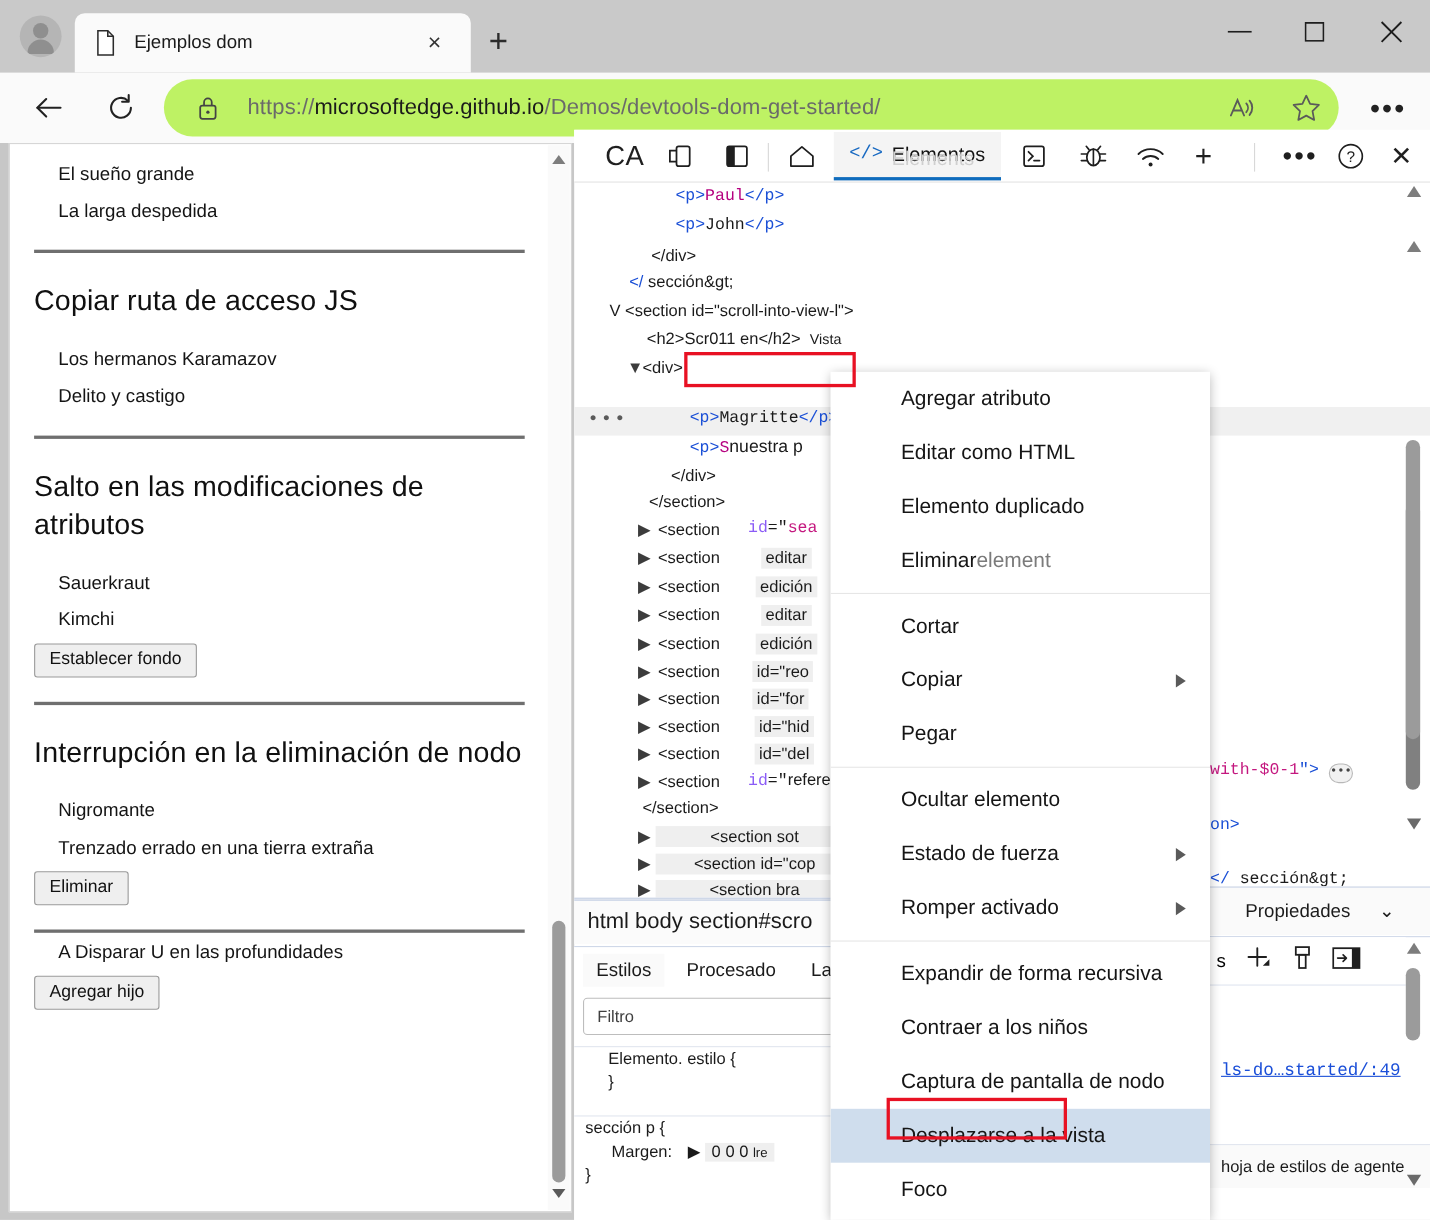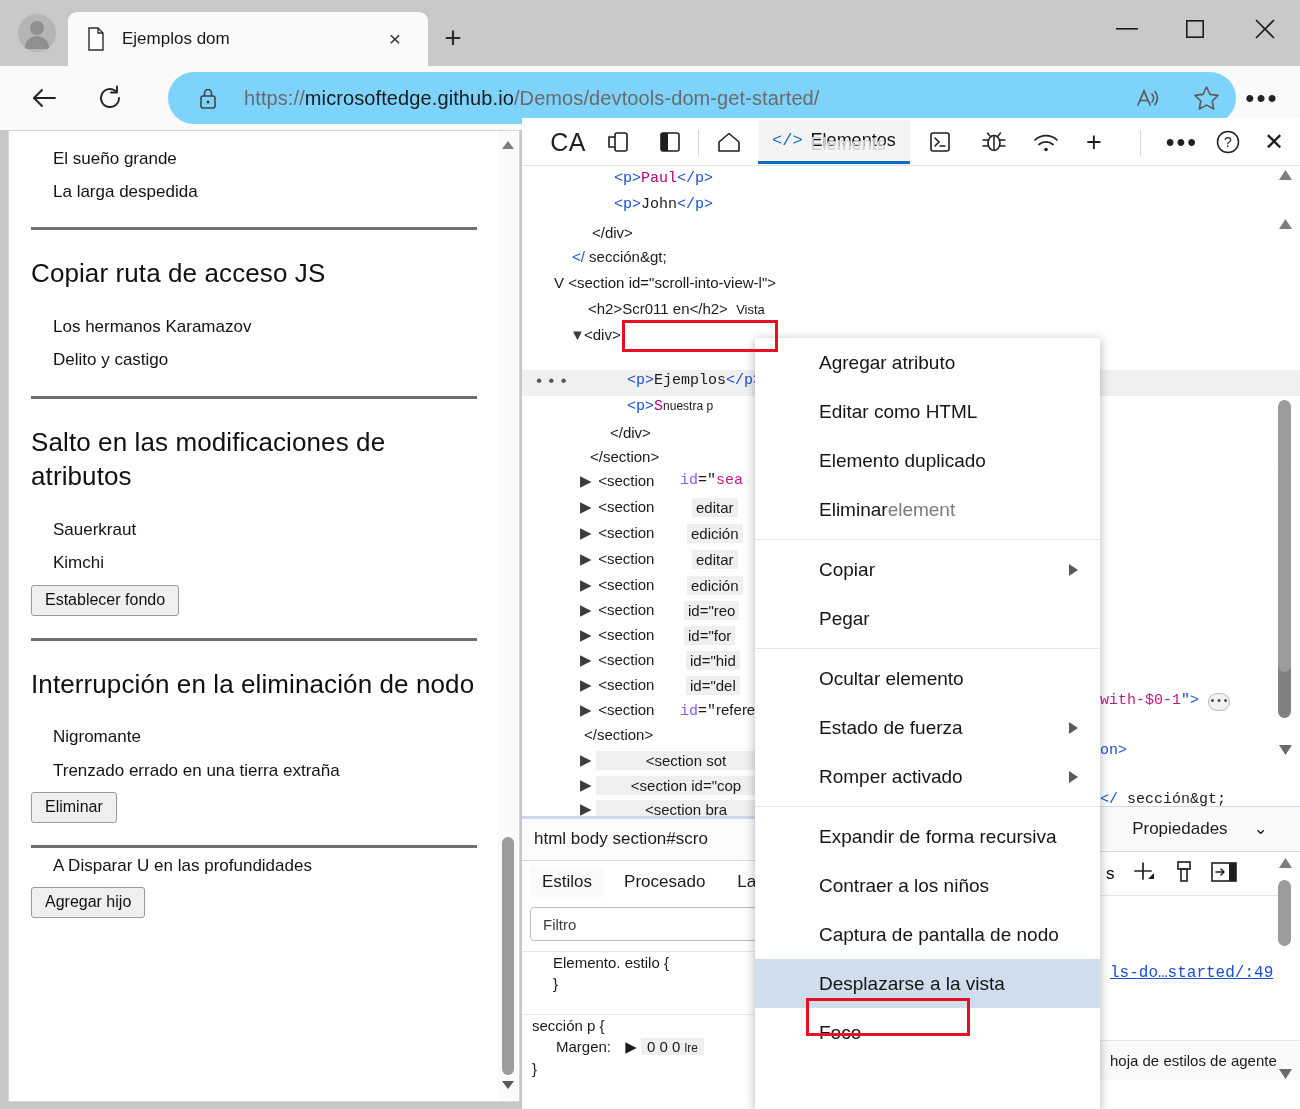--- a/index.html
+++ b/index.html
@@ -30,22 +30,22 @@
   .newtab { position:absolute; left:438px; top:24px; width:30px; height:30px; text-align:center; line-height:28px; font-size:30px; color:#2b2b2b; font-weight:300;}
 
   .wbtn { position:absolute; top:8px; width:62px; height:42px; display:flex; align-items:center; justify-content:center; color:#1d1d1d;}
   .wmin { left:1096px; } .wmax { left:1164px; } .wclose { left:1234px; }
 
   .navbar { position:absolute; left:0; top:66px; width:1300px; height:64px; background:#fafafa; }
   .navicon { position:absolute; top:74px; width:48px; height:48px; display:flex; align-items:center; justify-content:center; color:#222; }
   .nav-back { left:20px; } .nav-reload { left:86px; }
 
   .omnibox {
-    position:absolute; left:168px; top:72px; width:1068px; height:52px;
-    background:#7dd3fc; border-radius:26px; display:flex; align-items:center;
+    position:absolute; left:149px; top:72px; width:1068px; height:52px;
+    background:#bef264; border-radius:26px; display:flex; align-items:center;
   }
   .omnibox .lock { margin-left:30px; color:#444; display:flex; }
   .urltext { margin-left:26px; font-size:20px; color:#6a6a6a; white-space:nowrap; letter-spacing:.1px;}
   .urltext .host { color:#1b1b1b; }
   .om-right { position:absolute; right:8px; top:6px; display:flex; align-items:center; gap:14px;}
   .om-ic { width:44px; height:40px; display:flex; align-items:center; justify-content:center; color:#5a5a5a;}
   .dots3 { position:absolute; left:1240px; top:76px; width:44px; height:44px; display:flex; align-items:center; justify-content:center; font-size:26px; color:#222; letter-spacing:2px;}
 
   
   .viewport {
@@ -111,21 +111,21 @@
   .selrow { position:absolute; left:0; top:204px; width:778px; height:26px; background:#f0f0f0; }
   .redbox { position:absolute; border:3px solid #e81123; }
 
   .dom-sb { position:absolute; right:4px; top:52px; width:22px; height:640px;}
   .dom-sb .arrow { position:absolute; left:4px; width:15px; height:14px;}
   .dom-sb .thumb { position:absolute; left:4px; width:13px; background:#808080; border-radius:7px;}
 
   .breadcrumb {
     position:absolute; left:0; top:700px; width:250px; height:40px; background:#fbfbfb;
     border-top:1px solid #cfd8e8; display:flex; align-items:center; padding-left:12px;
-    font-size:17px; color:#1b1b1b;
+    font-size:20px; color:#1b1b1b;
   }
   .bc-line { position:absolute; left:0; top:698px; width:778px; height:2px; background:#cfd8e8;}
 
   
   .stylespane { position:absolute; left:0; top:742px; width:250px; height:367px; background:#ffffff; border-top:1px solid #cfd8e8;}
   .st-tabs { position:absolute; left:0; top:0; height:42px; display:flex; align-items:center; }
   .st-tab { font-size:17px; color:#1b1b1b; padding:5px 12px; margin-left:8px;}
   .st-tab.active { background:#fafafa; }
   .st-tab.cut { color:#1b1b1b; }
   .st-filter {
@@ -366,24 +366,24 @@
 
       <div class="row" style="left:92px; top:4px;"><span class="tagblue">&lt;p&gt;</span><span class="tagpink">Paul</span><span class="tagblue">&lt;/p&gt;</span></div>
       <div class="row" style="left:92px; top:30px;"><span class="tagblue">&lt;p&gt;</span>John<span class="tagblue">&lt;/p&gt;</span></div>
       <div class="row sans" style="left:70px; top:58px;">&lt;/div&gt;</div>
       <div class="row sans" style="left:50px; top:82px;"><span class="tagblue">&lt;/</span> sección&amp;gt;</div>
       <div class="row sans" style="left:32px; top:108px;">V &lt;section id="scroll-into-view-l"&gt;</div>
       <div class="row sans" style="left:66px; top:134px;">&lt;h2&gt;Scr011 en&lt;/h2&gt;&nbsp;&nbsp;<span style="font-size:13px;">Vista</span></div>
       <div class="row sans" style="left:48px; top:160px;"><span class="arr">▼</span>&lt;div&gt;</div>
 
       <div class="row" style="left:12px; top:206px; font-size:17px; letter-spacing:2px; color:#5a5a5a;">•••</div>
-      <div class="row" style="left:105px; top:206px;"><span class="tagblue">&lt;p&gt;</span><span>Ejemplos</span><span class="tagblue">&lt;/p&gt;</span></div>
+      <div class="row" style="left:105px; top:206px;"><span class="tagblue">&lt;p&gt;</span><span>Magritte</span><span class="tagblue">&lt;/p&gt;</span></div>
       <div class="row muted" style="left:270px; top:208px; font-size:14px;">== $0</div>
 
-      <div class="row" style="left:105px; top:232px;"><span class="tagblue">&lt;p&gt;</span><span class="tagpink">S</span><span class="sans" style="font-size:12px;">nuestra p</span></div>
+      <div class="row" style="left:105px; top:232px;"><span class="tagblue">&lt;p&gt;</span><span class="tagpink">S</span><span class="sans" style="font-size:16px;">nuestra p</span></div>
       <div class="row sans" style="left:88px; top:258px;">&lt;/div&gt;</div>
       <div class="row sans" style="left:68px; top:282px;">&lt;/section&gt;</div>
 
       <div class="row sans" style="left:58px; top:306px;"><span class="arr">▶</span>&nbsp;&lt;section</div>
       <div class="row" style="left:158px; top:306px;"><span class="attrorange">id</span><span>="</span><span class="attrpink">sea</span></div>
 
       <div class="row sans" style="left:58px; top:332px;"><span class="arr">▶</span>&nbsp;&lt;section</div>
       <div class="row sans chip" style="left:170px; top:332px;">editar</div>
 
       <div class="row sans" style="left:58px; top:358px;"><span class="arr">▶</span>&nbsp;&lt;section</div>
@@ -548,20 +548,21 @@
       <div class="mi">Elemento duplicado</div>
       <div class="mi">
         <span>Eliminar</span>
           <span class="ghost">element</span>
       </div>
     </div>
 
     <div class="msep"></div>
 
     <div>
+      <div class="mi">Cortar</div>
       <div class="mi">
         <span>Copiar</span>
         <span class="sub"></span>
       </div>
       <div class="mi">Pegar</div>
     </div>
 
     <div class="msep"></div>
 
     <div>

